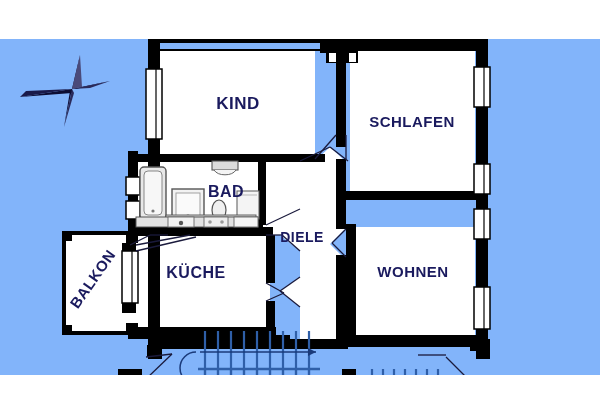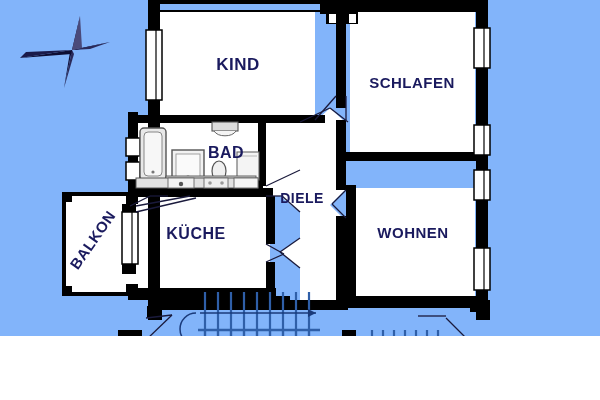--- a/index.html
+++ b/index.html
@@ -6,20 +6,21 @@
     margin: 0;
     padding: 0;
     background: #ffffff;
   }
   #plan-root {
     position: relative;
     width: 600px;
     height: 336px;
     overflow: hidden;
     font-family: "Liberation Sans", sans-serif;
+    margin-top: 39px;
   }
   #plan-svg {
     display: block;
     width: 600px;
     height: 400px;
   }
   .room-label {
     font-family: "Liberation Sans", sans-serif;
     font-weight: bold;
     letter-spacing: 0.5px;

